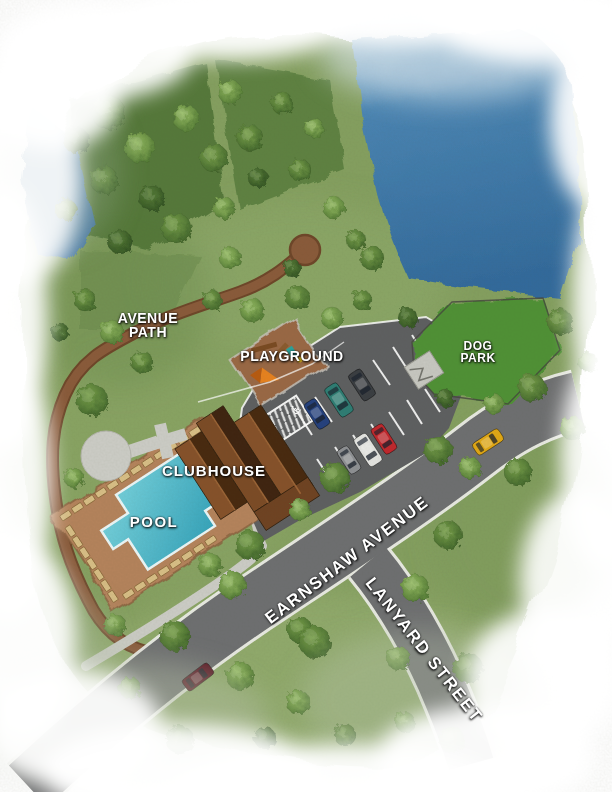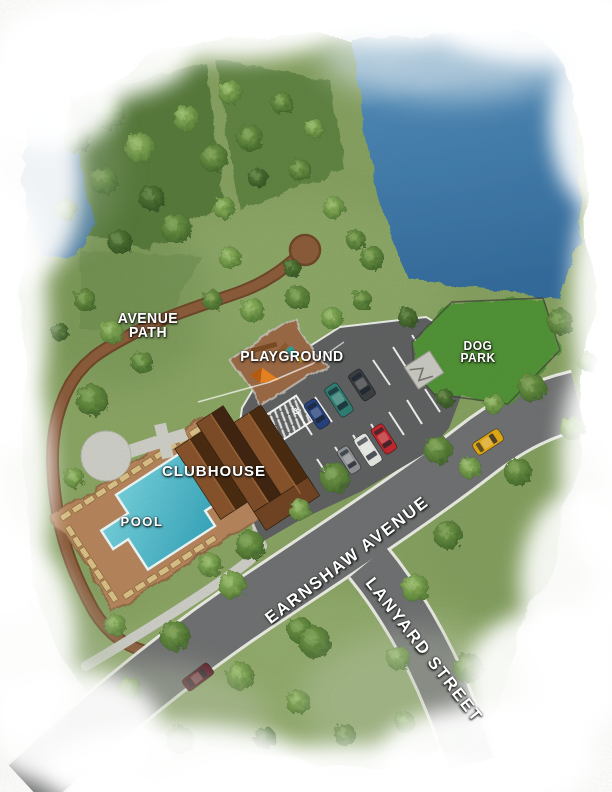--- a/index.html
+++ b/index.html
@@ -7,21 +7,21 @@
          font-family:"Liberation Sans",sans-serif;}
   .scene svg{position:absolute;left:0;top:0;}
   .lbl{position:absolute;color:#fff;font-weight:bold;white-space:nowrap;text-align:center;
        line-height:1.02;letter-spacing:.5px;
        text-shadow:0 1px 3px rgba(0,0,0,.85),1px 1px 2px rgba(0,0,0,.6),0 0 2px rgba(0,0,0,.5);
        transform:translate(-50%,-50%);}
   .lbl-mulch{left:148px;top:325px;font-size:14px;}
   .lbl-playground{left:272px;top:356px;font-size:14px;margin-left:20px;}
   .lbl-dogpark{left:478px;top:352px;font-size:12px;}
   .lbl-clubhouse{left:214px;top:471px;font-size:15px;letter-spacing:1px;}
-  .lbl-pool{left:142px;top:522px;font-size:13px;letter-spacing:1.5px;}
+  .lbl-pool{left:154px;top:522px;font-size:15px;letter-spacing:1.5px;}
   .lbl-earnshaw{left:347px;top:560px;font-size:17px;letter-spacing:1.8px;
        transform:translate(-50%,-50%) rotate(-37deg);}
   .lbl-lanyard{left:424px;top:650px;font-size:17px;letter-spacing:1.8px;
        transform:translate(-50%,-50%) rotate(52deg);}
 </style>
 </head>
 <body>
 
 <div class="scene">
 <svg width="612" height="792" viewBox="0 0 612 792">

